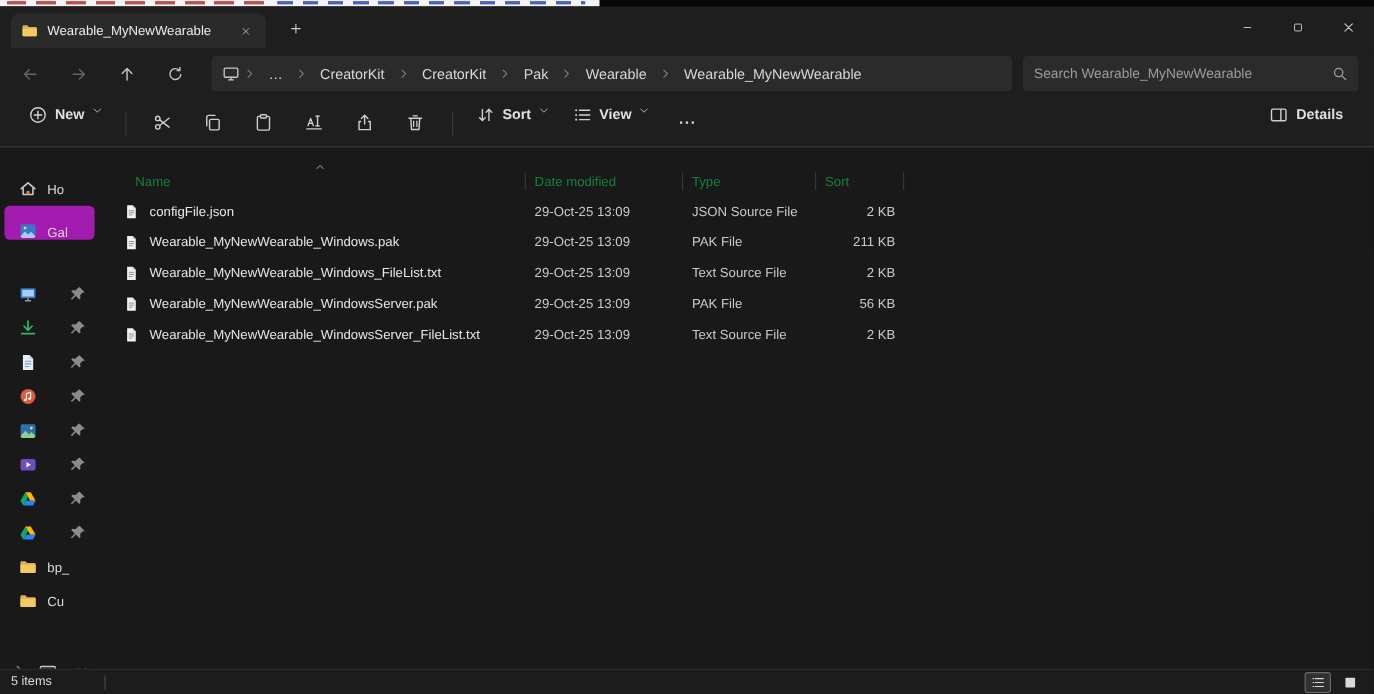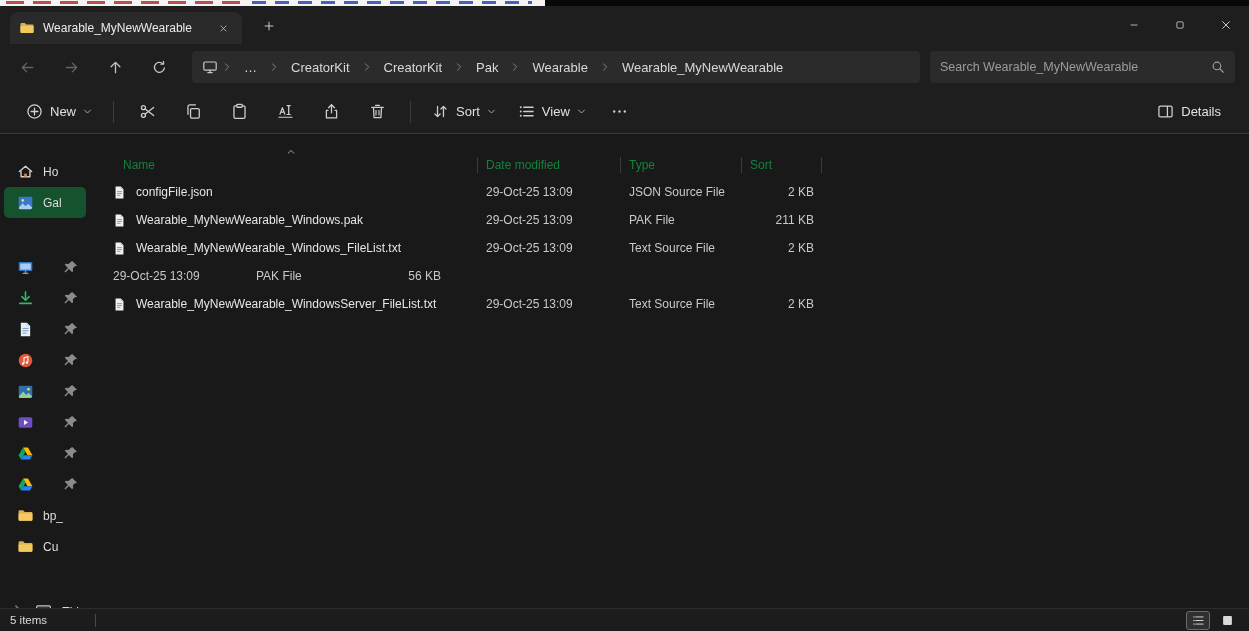--- a/index.html
+++ b/index.html
@@ -46,31 +46,31 @@
   .crumbs{display:flex;align-items:center;gap:3px;}
   .searchbox{margin-left:10px;flex:1;height:32px;background:#2b2b2b;border-radius:4px;
     display:flex;align-items:center;padding:0 10px;}
   .searchbox input{flex:1;background:transparent;border:0;outline:none;color:#d8d8d8;
     font-family:inherit;font-size:12.5px;}
   .searchbox input::placeholder{color:#9c9c9c;}
 
   
   .toolbar{position:absolute;top:90px;left:0;right:0;height:44px;background:#1e1e1e;
     border-bottom:1px solid #3a3a3a;display:flex;align-items:center;padding:0 16px;gap:2px;font-size:13px;}
-  .tbtn{display:flex;align-items:center;gap:7px;padding:0 10px;height:32px;border-radius:4px;color:#e0e0e0;}
+  .tbtn{display:flex;gap:7px;padding:0 10px;height:32px;border-radius:4px;color:#e0e0e0;font-weight:bold;}
   .tbicon{width:40px;height:32px;display:flex;align-items:center;justify-content:center;border-radius:4px;margin:0 2px;}
   .tsep{width:1px;height:22px;background:#3c3c3c;margin:0 9px;}
   .details-btn{margin-left:auto;margin-right:2px;}
 
   
   .sidebar{position:absolute;top:144px;left:0;width:90px;bottom:23px;background:#191919;
     padding-top:12px;overflow:hidden;}
   .side-item{height:31px;display:flex;align-items:center;gap:9px;padding:0 7px 0 13px;margin:0 4px;
     border-radius:5px;color:#dcdcdc;font-size:12px;white-space:nowrap;}
-  .side-item.selected{background:#14532d;}
+  .side-item.selected{background:#a21caf;align-items:flex-end;}
   .side-item .icon{width:17px;height:17px;}
   .side-label{overflow:hidden;}
   .pin{width:12px;height:12px;opacity:.85;margin-left:auto;}
   .expander{width:10px;height:10px;margin-left:-7px;margin-right:-2px;opacity:.75;}
   [data-name="sidebar-item-desktop"]{margin-top:34px;}
   [data-name="sidebar-item-this-pc"]{margin-top:34px;justify-content:space-between;}
 
   
   .main{position:absolute;left:90px;top:134px;right:0;bottom:23px;overflow:hidden;}
   .listheader{height:27px;display:flex;align-items:center;padding-left:15px;color:#15803d;
@@ -604,20 +604,30 @@
                 <path d="M5.4 7h5.2M5.4 9h5.2M5.4 11h3.6" stroke="#8a8a8a" stroke-width="0.9"></path>
               </svg>
             </span>
             <span data-name="file-name">Wearable_MyNewWearable_Windows_FileList.txt</span>
           </div>
           <div class="c-date" data-name="file-date-modified">29-Oct-25 13:09</div>
           <div class="c-type" data-name="file-type">Text Source File</div>
           <div class="c-size" data-name="file-size">2 KB</div>
         </div>
         <div class="frow" data-name="file-row">
+          <div class="c-name" data-name="file-name-cell">
+            <span class="icon" data-name="text-document-icon">
+              <svg viewBox="0 0 16 16" xmlns="http://www.w3.org/2000/svg">
+                <path d="M3.8 1.6h5.4l3 3v9.8H3.8z" fill="#f1f1f1"></path>
+                <path d="M9.2 1.6v3h3z" fill="#c9c9c9"></path>
+                <path d="M5.4 7h5.2M5.4 9h5.2M5.4 11h3.6" stroke="#8a8a8a" stroke-width="0.9"></path>
+              </svg>
+            </span>
+            <span data-name="file-name">Wearable_MyNewWearable_WindowsServer.pak</span>
+          </div>
           <div class="c-date" data-name="file-date-modified">29-Oct-25 13:09</div>
           <div class="c-type" data-name="file-type">PAK File</div>
           <div class="c-size" data-name="file-size">56 KB</div>
         </div>
         <div class="frow" data-name="file-row">
           <div class="c-name" data-name="file-name-cell">
             <span class="icon" data-name="text-document-icon">
               <svg viewBox="0 0 16 16" xmlns="http://www.w3.org/2000/svg">
                 <path d="M3.8 1.6h5.4l3 3v9.8H3.8z" fill="#f1f1f1"></path>
                 <path d="M9.2 1.6v3h3z" fill="#c9c9c9"></path>

